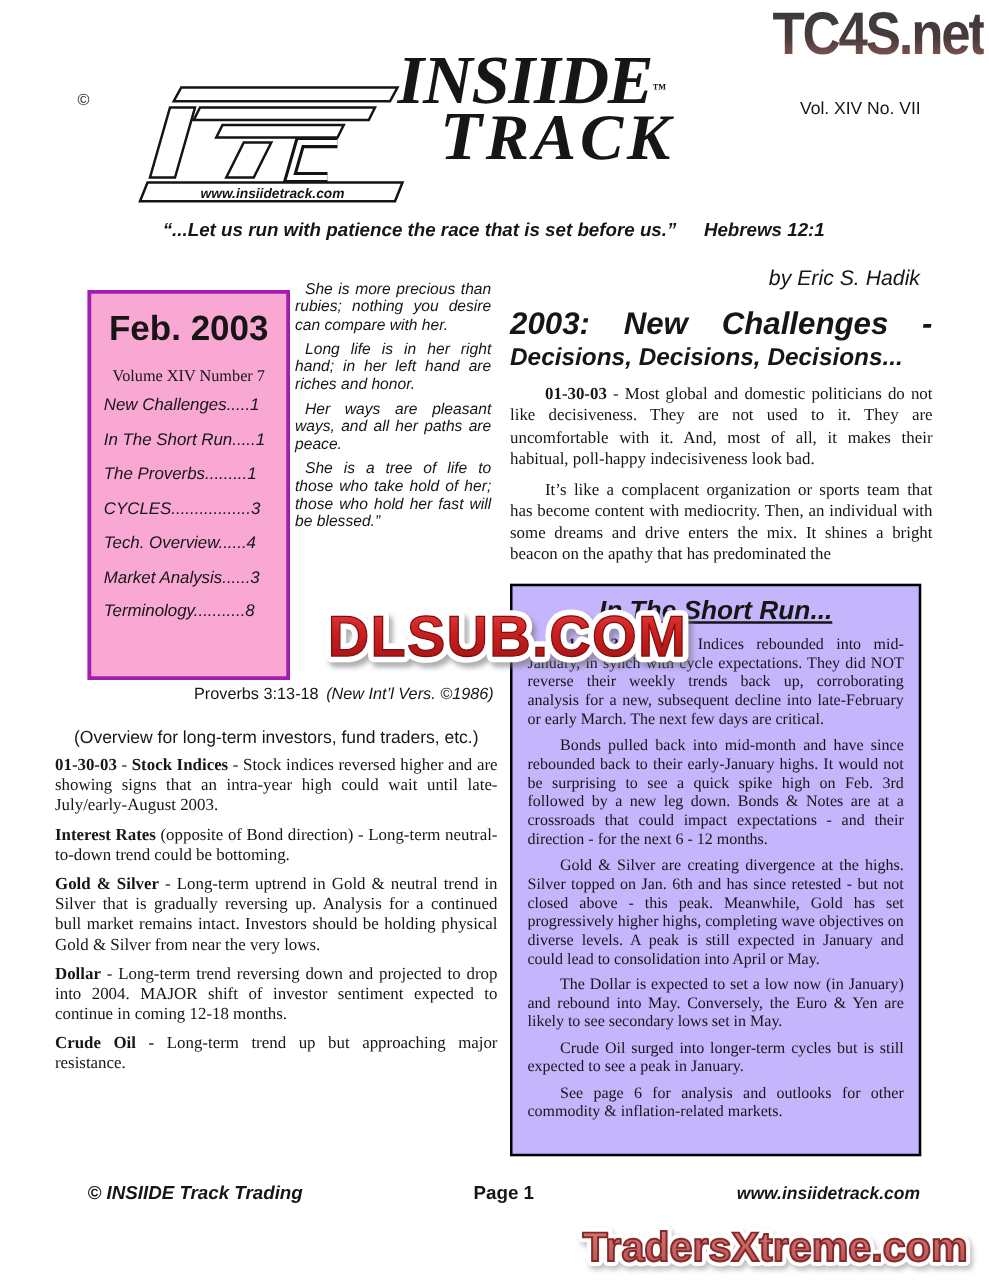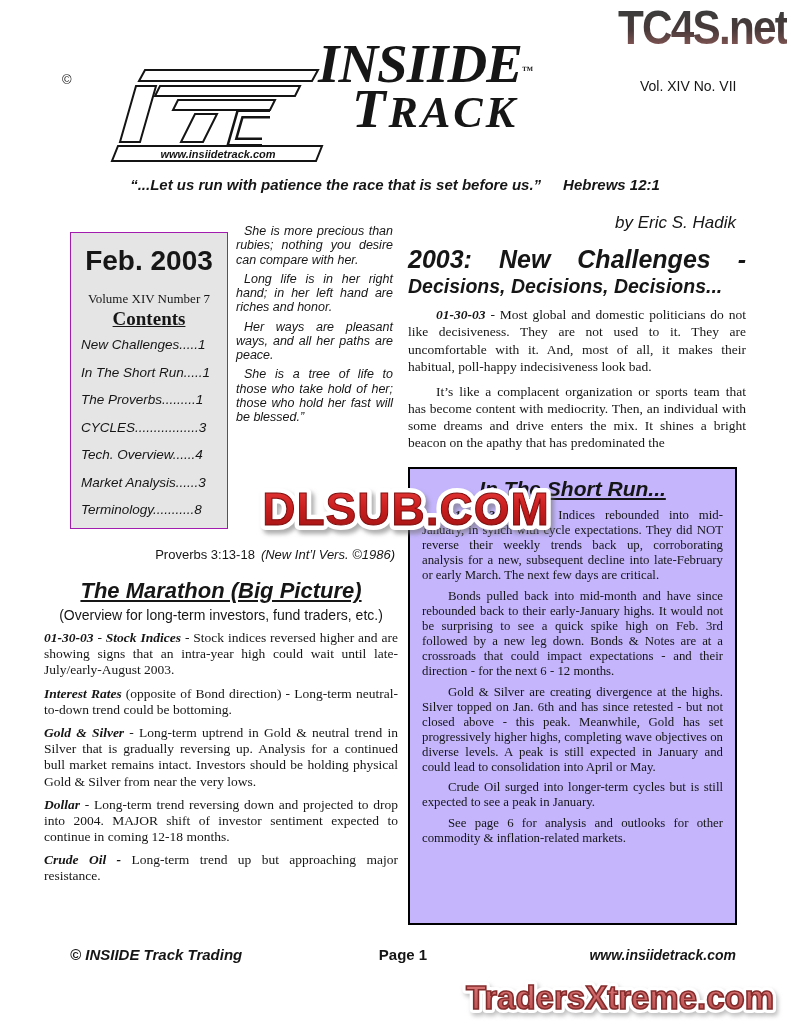--- a/index.html
+++ b/index.html
@@ -15,33 +15,33 @@
 
   
   #copyright-mark{left:62px;top:72px;font-size:13px;font-family:"Liberation Sans",sans-serif;}
   #logo-svg{left:100px;top:64px;}
   #mast-title{left:318px;top:41px;font-family:"Liberation Serif",serif;
               font-weight:bold;font-style:italic;line-height:.82;white-space:nowrap;}
   #mast-line1{font-size:55px;letter-spacing:-1px;}
   #mast-tm{font-size:11px;font-style:normal;vertical-align:8px;letter-spacing:0;}
   #mast-line2{margin-left:34px;letter-spacing:3px;}
   .t-big{font-size:55px;}
-  .t-rest{font-size:44px;}
+  .t-rest{font-size:52px;}
   #vol-line{left:640px;top:78px;font-family:"Liberation Sans",sans-serif;font-size:14px;}
 
   #verse{left:70px;top:176px;width:650px;text-align:center;
          font-family:"Liberation Sans",sans-serif;font-weight:bold;font-style:italic;font-size:15px;}
   #verse .ref{margin-left:22px;}
 
   #byline{left:410px;top:213px;width:326px;text-align:right;
           font-family:"Liberation Sans",sans-serif;font-style:italic;font-size:17px;}
 
   
-  #contents-box{left:70px;top:232px;width:150px;height:282px;border:1px solid #a21caf;
-                padding:8px 3px 5px 3px;text-align:center;background:#e5e5e5;}
+  #contents-box{left:70px;top:232px;width:150px;height:282px;border:3px solid #a21caf;
+                padding:8px 3px 16px 3px;text-align:center;background:#f9a8d4;}
   #contents-month{font-family:"Liberation Sans",sans-serif;font-weight:bold;font-size:28px;margin-top:4px;}
   #contents-vol{font-size:13px;margin-top:14px;}
   #contents-title{font-family:"Liberation Serif",serif;font-weight:bold;font-size:19px;
                   text-decoration:underline;margin-top:1px;}
   #contents-items{margin-top:7px;text-align:left;padding-left:7px;
                   font-family:"Liberation Sans",sans-serif;font-style:italic;font-size:13.5px;}
   #contents-items .ci{margin-bottom:12.5px;white-space:nowrap;}
 
   
   #scripture{left:236px;top:224px;width:157px;font-family:"Liberation Sans",sans-serif;
@@ -50,21 +50,21 @@
   #scripture-ref{left:95px;top:547px;width:300px;text-align:right;
                  font-family:"Liberation Sans",sans-serif;font-size:13px;}
   #scripture-ref .ver{font-style:italic;margin-left:6px;}
 
   
   #marathon{left:44px;top:578px;width:354px;}
   #marathon-title{text-align:center;font-family:"Liberation Sans",sans-serif;font-weight:bold;
                   font-style:italic;font-size:22px;text-decoration:underline;}
   #marathon-subtitle{text-align:center;font-family:"Liberation Sans",sans-serif;font-size:14px;margin:3px 0 7px 0;}
   .body-p{font-size:13.5px;line-height:1.2;text-align:justify;margin:0 0 7px 0;}
-  .body-p b{font-weight:bold;font-style:italic;}
+  .body-p b{font-weight:bold;}
 
   
   #article{left:408px;top:246px;width:338px;}
   #article-title{font-family:"Liberation Sans",sans-serif;font-weight:bold;font-style:italic;
                  font-size:25px;line-height:1.05;text-align:justify;text-align-last:justify;}
   #article-subtitle{font-family:"Liberation Sans",sans-serif;font-weight:bold;font-style:italic;
                     font-size:19.5px;margin-top:3px;}
   #article .body-p{line-height:1.27;text-indent:28px;margin:8px 0 0 0;}
 
   
@@ -119,21 +119,20 @@
 
 <div id="verse" class="abs">
   <span>“...Let us run with patience the race that is set before us.”</span><span class="ref">Hebrews 12:1</span>
 </div>
 
 <div id="byline" class="abs">by Eric S. Hadik</div>
 
 <div id="contents-box" class="abs">
   <div id="contents-month">Feb. 2003</div>
   <div id="contents-vol">Volume XIV  Number 7</div>
-  <div id="contents-title">Contents</div>
   <div id="contents-items">
     <div class="ci">New Challenges.....1</div>
     <div class="ci">In The Short Run.....1</div>
     <div class="ci">The Proverbs.........1</div>
     <div class="ci">CYCLES.................3</div>
     <div class="ci">Tech. Overview......4</div>
     <div class="ci">Market Analysis......3</div>
     <div class="ci">Terminology...........8</div>
   </div>
 </div>
@@ -142,41 +141,41 @@
   <p>She is more precious than rubies; nothing you desire can compare with her.</p>
   <p>Long life is in her right hand; in her left hand are riches and honor.</p>
   <p>Her ways are pleasant ways, and all her paths are peace.</p>
   <p>She is a tree of life to those who take hold of her; those who hold her fast will be blessed.”</p>
 </div>
 <div id="scripture-ref" class="abs">
   <span>Proverbs 3:13-18</span><span class="ver">(New Int’l Vers. ©1986)</span>
 </div>
 
 <div id="marathon" class="abs">
-  <div id="marathon-title">The Marathon (Big Picture)</div>
   <div id="marathon-subtitle">(Overview for long-term investors, fund traders, etc.)</div>
   <p class="body-p"><b>01-30-03</b><span> - </span><b>Stock Indices</b><span> - Stock indices reversed higher and are showing signs that an intra-year high could wait until late-July/early-August 2003.</span></p>
   <p class="body-p"><b>Interest Rates</b><span> (opposite of Bond direction) - Long-term neutral-to-down trend could be bottoming.</span></p>
   <p class="body-p"><b>Gold &amp; Silver</b><span> - Long-term uptrend in Gold &amp; neutral trend in Silver that is gradually reversing up.  Analysis for a continued bull market remains intact.  Investors should be holding physical Gold &amp; Silver from near the very lows.</span></p>
   <p class="body-p"><b>Dollar</b><span> - Long-term trend reversing down and projected to drop into 2004.  MAJOR shift of investor sentiment expected to continue in coming 12-18 months.</span></p>
   <p class="body-p"><b>Crude Oil -</b><span> Long-term trend up but approaching major resistance.</span></p>
 </div>
 
 <div id="article" class="abs">
   <div id="article-title">2003: New Challenges -</div>
   <div id="article-subtitle">Decisions, Decisions, Decisions...</div>
   <p class="body-p"><b>01-30-03</b><span> - Most global and domestic politicians do not like decisiveness.  They are not used to it.  They are uncomfortable with it.  And, most of all, it makes their habitual, poll-happy indecisiveness look bad.</span></p>
   <p class="body-p"><span>It’s like a complacent organization or sports team that has become content with mediocrity.  Then, an individual with some dreams and drive enters the mix.  It shines a bright beacon on the apathy that has predominated the</span></p>
 </div>
 
 <div id="shortrun-box" class="abs">
   <div id="shortrun-title">In The Short Run...</div>
   <p class="body-p"><b>01-30-03</b><span> - Stock Indices rebounded into mid-January, in synch with cycle expectations.  They did NOT reverse their weekly trends back up, corroborating analysis for a new, subsequent decline into late-February or early March.  The next few days are critical.</span></p>
   <p class="body-p"><span>Bonds pulled back into mid-month and have since rebounded back to their early-January highs.  It would not be surprising to see a quick spike high on Feb. 3rd followed by a new leg down.  Bonds &amp; Notes are at a crossroads that could impact expectations - and their direction - for the next 6 - 12 months.</span></p>
   <p class="body-p"><span>Gold &amp; Silver are creating divergence at the highs.  Silver topped on Jan. 6th and has since retested - but not closed above - this peak.  Meanwhile, Gold has set progressively higher highs, completing wave objectives on diverse levels.  A peak is still expected in January and could lead to consolidation into April or May.</span></p>
+  <p class="body-p"><span>The Dollar is expected to set a low now (in January) and rebound into May.  Conversely, the Euro &amp; Yen are likely to see secondary lows set in May.</span></p>
   <p class="body-p"><span>Crude Oil surged into longer-term cycles but is still expected to see a peak in January.</span></p>
   <p class="body-p"><span>See page 6 for analysis and outlooks for other commodity &amp; inflation-related markets.</span></p>
 </div>
 
 <div id="footer" class="abs">
   <div id="footer-copyright">© INSIIDE Track Trading</div>
   <div id="footer-page">Page 1</div>
   <div id="footer-website">www.insiidetrack.com</div>
 </div>
 

